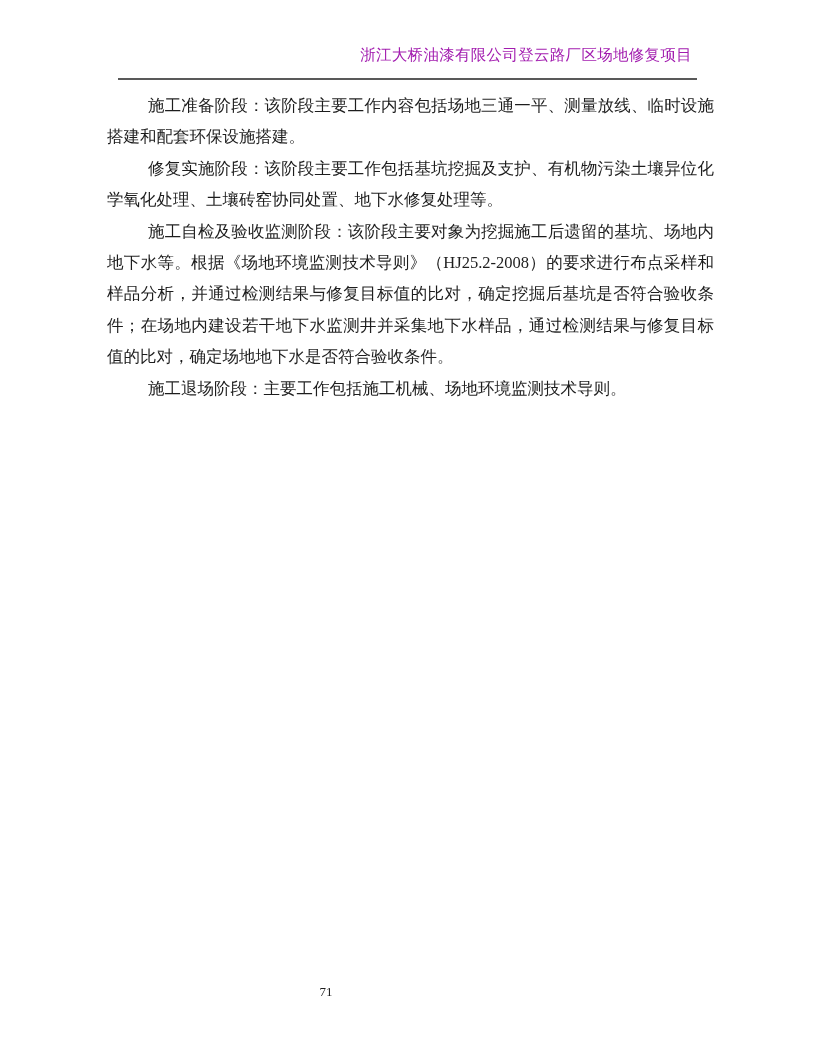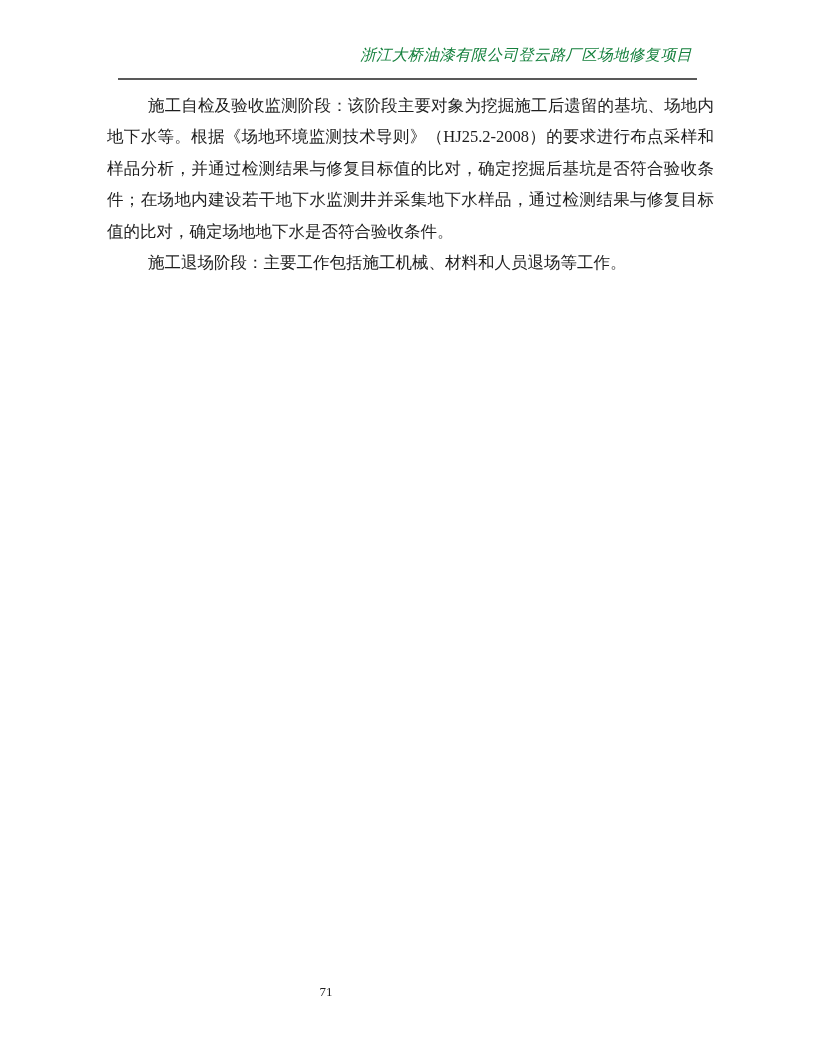--- a/index.html
+++ b/index.html
@@ -18,22 +18,21 @@
   }
   
   .header-title {
     position: absolute;
     top: 46px;
     right: 124px;
     font-size: 15.5px;
     line-height: 18px;
     letter-spacing: 0.3px;
     white-space: nowrap;
-    color: #15803d;
-    font-style: italic;
+    color: #a21caf;
   }
   .header-rule {
     position: absolute;
     top: 78px;
     left: 118px;
     width: 579px;
     height: 0;
     border-top: 2px solid #595959;
   }
   
@@ -69,21 +68,23 @@
 </head>
 <body>
 
 <div class="page">
 
   <div class="header-title">浙江大桥油漆有限公司登云路厂区场地修复项目</div>
 
   <div class="header-rule"></div>
 
   <div class="doc-body">
+    <p>施工准备阶段：该阶段主要工作内容包括场地三通一平、测量放线、临时设施搭建和配套环保设施搭建。</p>
+    <p>修复实施阶段：该阶段主要工作包括基坑挖掘及支护、有机物污染土壤异位化学氧化处理、土壤砖窑协同处置、地下水修复处理等。</p>
     <p>施工自检及验收监测阶段：该阶段主要对象为挖掘施工后遗留的基坑、场地内地下水等。根据《场地环境监测技术导则》（HJ25.2-2008）的要求进行布点采样和样品分析，并通过检测结果与修复目标值的比对，确定挖掘后基坑是否符合验收条件；在场地内建设若干地下水监测井并采集地下水样品，通过检测结果与修复目标值的比对，确定场地地下水是否符合验收条件。</p>
-    <p>施工退场阶段：主要工作包括施工机械、材料和人员退场等工作。</p>
+    <p>施工退场阶段：主要工作包括施工机械、场地环境监测技术导则。</p>
   </div>
 
   <div class="footer">
     <span class="page-number">71</span>
   </div>
 
 </div>
 
 </body></html>

